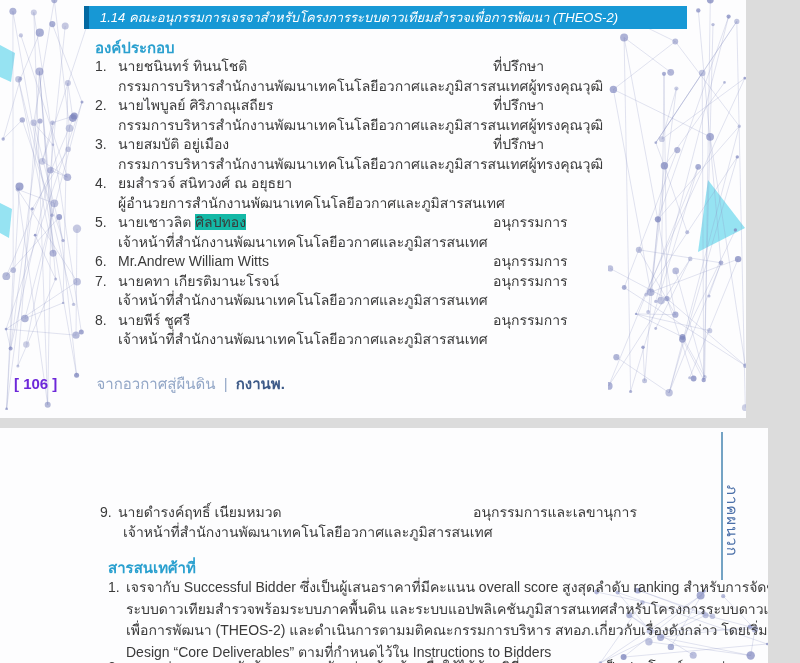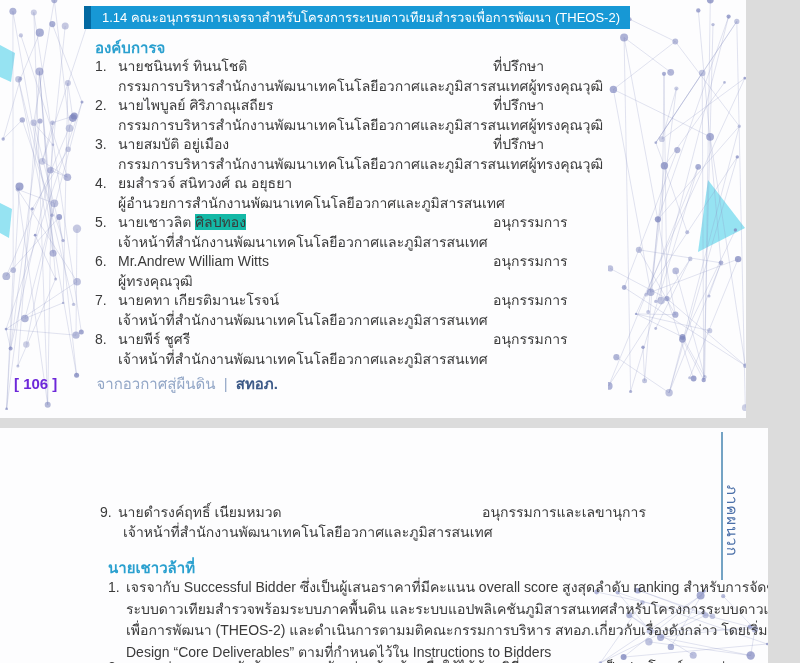--- a/index.html
+++ b/index.html
@@ -15,24 +15,24 @@
 
   svg.deco{position:absolute;pointer-events:none;}
   svg.deco line{stroke:#8f97c6;stroke-opacity:.32;stroke-width:.8;}
   svg.deco circle{fill:#7d85bd;}
   svg.deco polygon{fill:#79dbee;fill-opacity:.78;}
   .deco-left{left:0;top:0;}
   .deco-right{left:608px;top:0;}
   .deco-br{left:588px;top:160px;}
 
   .header-bar{
-    position:absolute;left:84px;top:6px;width:546px;height:23px;
-    background:#1798d5;border-left:7px solid #0369a1;
+    position:absolute;left:84px;top:6px;width:603px;height:23px;
+    background:#1798d5;border-left:5px solid #0369a1;
     color:#ffffff;font-size:13px;line-height:23px;
-    padding-left:11px;box-sizing:border-box;white-space:nowrap;
+    padding-left:11px;box-sizing:border-box;white-space:nowrap;font-style:italic;
   }
   .sec-heading{
     position:absolute;left:95px;font-size:15px;font-weight:600;color:#2aa0cf;
   }
   .sec-heading.p1{top:36px;}
   .member-list{position:absolute;left:95px;top:57px;width:575px;}
   .m-row{position:relative;line-height:19.5px;font-size:14px;}
   .m-line1{position:relative;display:flex;}
   .m-no{width:23px;flex:none;}
   .m-name{white-space:nowrap;}
@@ -42,21 +42,21 @@
 
   .footer{position:absolute;left:14px;top:372px;font-size:15px;white-space:nowrap;}
   .footer .pref{color:#6d28d9;font-weight:600;}
   .footer .tag{color:#93a7c7;margin-left:35px;}
   .footer .sep{color:#93a7c7;padding:0 4px;}
   .footer .org{color:#3d5a88;font-weight:700;}
 
   
   .m9{position:absolute;left:100px;top:75px;width:560px;}
   .m9 .m-no{width:18px;}
-  .m9 .m-role{left:382px;}
+  .m9 .m-role{left:373px;}
   .sec-heading.p2{left:108px;top:128px;}
   .duty{position:absolute;left:108px;top:149px;width:612px;font-size:14px;line-height:21.5px;}
   .duty-wrap{display:flex;}
   .duty-no{width:18px;flex:none;}
   .duty-line{white-space:nowrap;}
   .partial-line{
     position:absolute;left:108px;top:229px;width:640px;
     font-size:14px;line-height:21px;white-space:nowrap;display:flex;
   }
   .partial-line .duty-no{width:18px;}
@@ -298,21 +298,21 @@
       <circle cx="49.9" cy="219.3" r="3.1" fill-opacity="0.77"></circle>
       <circle cx="47.8" cy="142.7" r="1.4" fill-opacity="0.56"></circle>
       <circle cx="95.7" cy="380.0" r="2.2" fill-opacity="0.71"></circle>
       <circle cx="67.3" cy="41.5" r="2.9" fill-opacity="0.54"></circle>
     </svg>
 
   <div class="header-bar">
     <span>1.14 คณะอนุกรรมการเจรจาสำหรับโครงการระบบดาวเทียมสำรวจเพื่อการพัฒนา (THEOS-2)</span>
   </div>
 
-  <div class="sec-heading p1">องค์บการจ</div>
+  <div class="sec-heading p1">องค์ประกอบ</div>
 
   <div class="member-list">
   <div class="m-row">
     <div class="m-line1">
       <span class="m-no">1.</span>
       <span class="m-name"><span>นายชนินทร์ ทินนโชติ</span><span class=""></span></span>
       <span class="m-role">ที่ปรึกษา</span>
     </div>
     <div class="m-desc">กรรมการบริหารสำนักงานพัฒนาเทคโนโลยีอวกาศและภูมิสารสนเทศผู้ทรงคุณวุฒิ</div>
   </div>
@@ -351,21 +351,20 @@
     </div>
     <div class="m-desc">เจ้าหน้าที่สำนักงานพัฒนาเทคโนโลยีอวกาศและภูมิสารสนเทศ</div>
   </div>
 
   <div class="m-row">
     <div class="m-line1">
       <span class="m-no">6.</span>
       <span class="m-name"><span>Mr.Andrew William Witts</span><span class=""></span></span>
       <span class="m-role">อนุกรรมการ</span>
     </div>
-    <div class="m-desc">ผู้ทรงคุณวุฒิ</div>
   </div>
 
   <div class="m-row">
     <div class="m-line1">
       <span class="m-no">7.</span>
       <span class="m-name"><span>นายคทา เกียรติมานะโรจน์</span><span class=""></span></span>
       <span class="m-role">อนุกรรมการ</span>
     </div>
     <div class="m-desc">เจ้าหน้าที่สำนักงานพัฒนาเทคโนโลยีอวกาศและภูมิสารสนเทศ</div>
   </div>
@@ -377,21 +376,21 @@
       <span class="m-role">อนุกรรมการ</span>
     </div>
     <div class="m-desc">เจ้าหน้าที่สำนักงานพัฒนาเทคโนโลยีอวกาศและภูมิสารสนเทศ</div>
   </div>
 </div>
 
   <div class="footer">
     <span class="pref">[ 106 ]</span>
     <span class="tag">จากอวกาศสู่ผืนดิน</span>
     <span class="sep">|</span>
-    <span class="org">สทอภ.</span>
+    <span class="org">กงานพ.</span>
   </div>
 </div>
 
 <div class="page page-bottom">
 
   <svg class="deco deco-br" width="180" height="75">
       <line x1="12.3" y1="74.9" x2="112.6" y2="7.6"></line>
       <line x1="35.6" y1="69.1" x2="179.2" y2="56.0"></line>
       <line x1="41.3" y1="27.1" x2="72.6" y2="49.3"></line>
       <line x1="115.7" y1="24.0" x2="12.3" y2="74.9"></line>
@@ -439,21 +438,21 @@
 
   <div class="m9 m-row">
     <div class="m-line1">
       <span class="m-no">9.</span>
       <span class="m-name">นายดำรงค์ฤทธิ์ เนียมหมวด</span>
       <span class="m-role">อนุกรรมการและเลขานุการ</span>
     </div>
     <div class="m-desc">เจ้าหน้าที่สำนักงานพัฒนาเทคโนโลยีอวกาศและภูมิสารสนเทศ</div>
   </div>
 
-  <div class="sec-heading p2">นายเชาวล้าที่</div>
+  <div class="sec-heading p2">สารสนเทศ้าที่</div>
 
   <div class="duty">
     <div class="duty-wrap">
       <span class="duty-no">1.</span>
       <div>
           <div class="duty-line">เจรจากับ Successful Bidder ซึ่งเป็นผู้เสนอราคาที่มีคะแนน overall score สูงสุดลำดับ ranking สำหรับการจัดซื้อจัดจ้าง</div>
           <div class="duty-line">ระบบดาวเทียมสำรวจพร้อมระบบภาคพื้นดิน และระบบแอปพลิเคชันภูมิสารสนเทศสำหรับโครงการระบบดาวเทียมสำรวจ</div>
           <div class="duty-line">เพื่อการพัฒนา (THEOS-2) และดำเนินการตามมติคณะกรรมการบริหาร สทอภ.เกี่ยวกับเรื่องดังกล่าว โดยเริ่มเจรจาจาก</div>
           <div class="duty-line">Design “Core Deliverables” ตามที่กำหนดไว้ใน Instructions to Bidders</div>
         </div>

